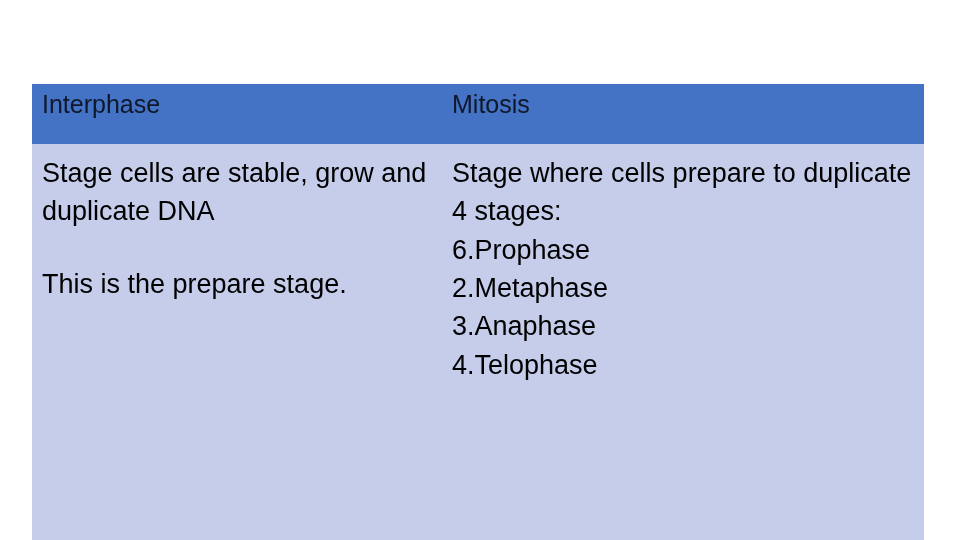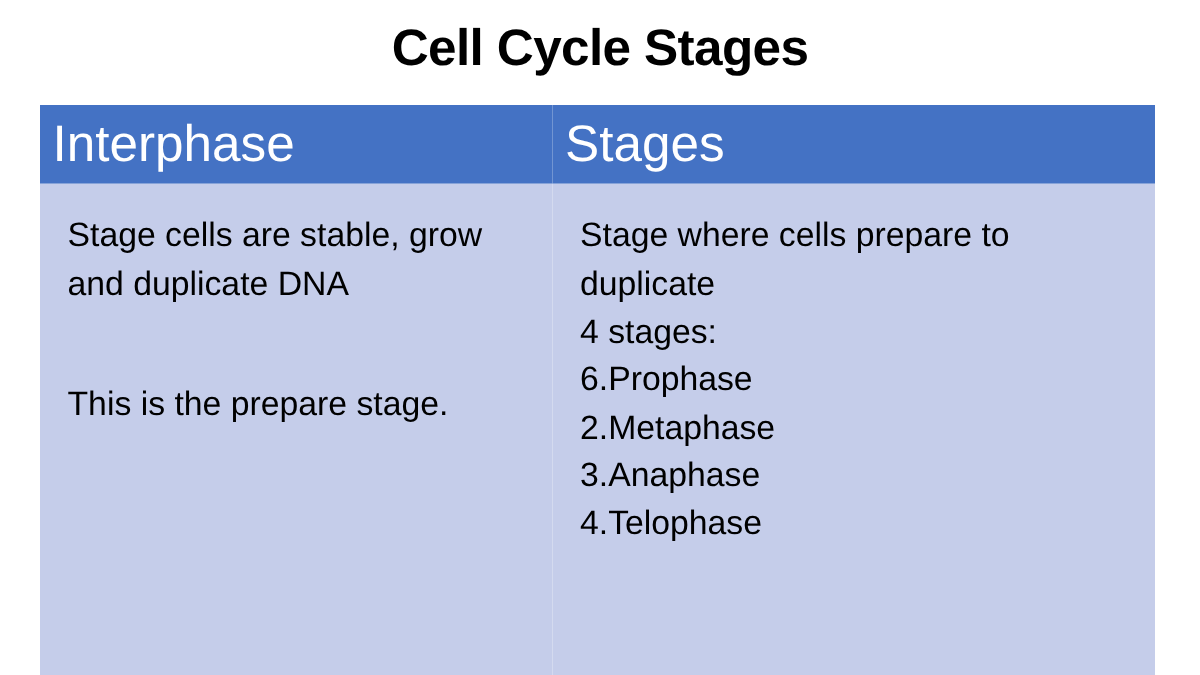--- a/index.html
+++ b/index.html
@@ -42,58 +42,57 @@
     width: 872px;
     table-layout: fixed;
   }
   table.cell-table td {
     vertical-align: top;
     padding: 0;
   }
   .hdr-cell {
     background: #4472c4;
     height: 52px;
-    color: #ffffff;
-    font-size: 41px;
+    color: #0f172a;
+    font-size: 25px;
     font-weight: normal;
     padding: 4px 0 4px 10px !important;
     line-height: 1.35;
     white-space: nowrap;
   }
   .body-cell {
     background: #c5cdea;
     font-size: 27px;
     color: #000000;
     line-height: 1.42;
     padding: 10px 10px 10px 10px !important;
     height: 390px;
   }
   .body-cell .para {
-    margin: 12px;
+    margin: 0;
     white-space: pre-wrap;
   }
   .body-cell .spacer {
     height: 34px;
   }
   .col-left { width: 400px; }
   .col-right { width: 472px; }
 </style>
 </head>
 <body>
 
 <div class="slide">
 
-  <div class="slide-title">Cell Cycle Stages</div>
 
   <div class="table-wrap">
     <table class="cell-table">
       <tbody>
           <tr>
         <td class="hdr-cell col-left">Interphase</td>
-        <td class="hdr-cell col-right">Stages</td>
+        <td class="hdr-cell col-right">Mitosis</td>
       </tr>
       <tr>
         <td class="body-cell col-left">
           <p class="para">Stage cells are stable, grow and duplicate DNA</p>
           <div class="spacer"></div>
           <p class="para">This is the prepare stage.</p>
         </td>
         <td class="body-cell col-right">
           <p class="para">Stage where cells prepare to duplicate
 4 stages:

